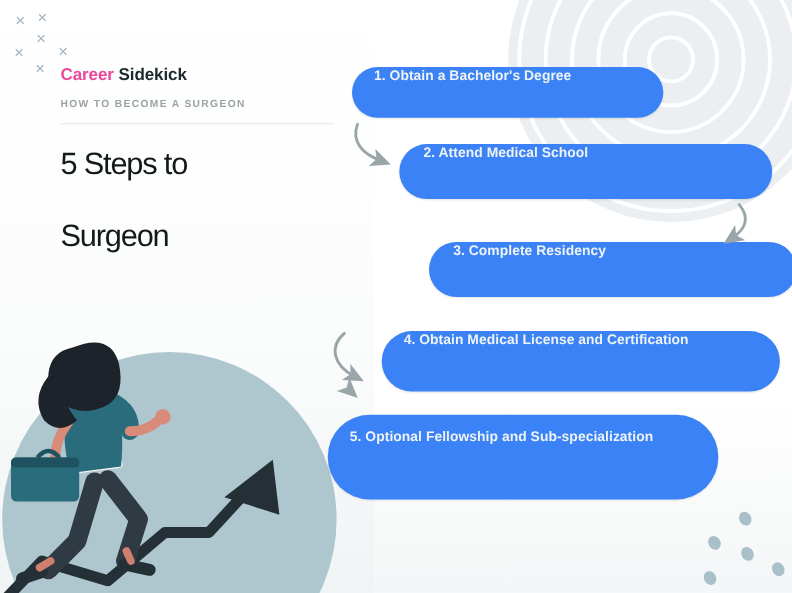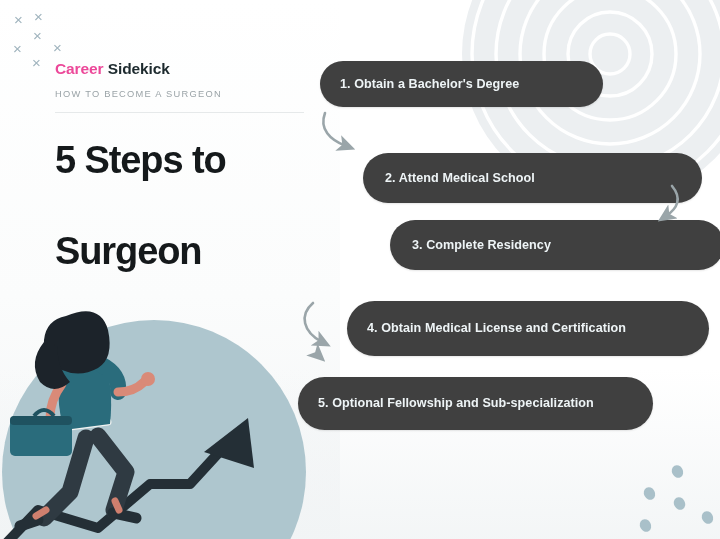--- a/index.html
+++ b/index.html
@@ -37,37 +37,37 @@
     position:absolute;width:11px;height:13px;border-radius:50%;
     background:#a9c0c9;transform:rotate(-28deg);
   }
 
   
   .left-panel{position:absolute;left:55px;top:60px;width:255px;}
   .brand{font-size:15.5px;font-weight:700;letter-spacing:-.1px;white-space:nowrap;}
   .brand .b1{color:#ec4899;}
   .brand .b2{color:#1d2a2e;margin-top:28px;}
   .subtitle{
-    margin-top:11px;font-size:9.3px;font-weight:400;color:#9aa3a7;
+    margin-top:11px;font-size:9.3px;font-weight:700;color:#9aa3a7;
     letter-spacing:1.25px;white-space:nowrap;
   }
   .divider{margin-top:13px;width:249px;height:1px;background:#e6e9ea;}
   .headline{
-    font-size:38px;line-height:1.19;font-weight:700;
+    font-size:28px;line-height:1.19;font-weight:400;
     color:#15191b;letter-spacing:-1.1px;
   }
 
   
   .illustration{position:absolute;left:-42px;top:296px;width:420px;height:290px;}
 
   
   .flow{position:absolute;left:0;top:0;width:720px;height:539px;}
   .step{
-    position:absolute;background:#404040;border-radius:999px;
-    display:flex;align-items:center;
+    position:absolute;background:#3b82f6;border-radius:999px;
+    display:flex;align-items:flex-start;
     box-shadow:0 1px 2px rgba(0,0,0,.10);
   }
   .step-label{
     color:#eef4f6;font-size:12.6px;font-weight:600;line-height:1.30;
     letter-spacing:.05px;
   }
   .step.two-line{border-radius:38px;}
   .step.two-line .step-label{line-height:1.34;}
 
   .footnote{
@@ -179,33 +179,33 @@
       <path d="M 86 46 Q 70 66 82 86 Q 96 100 112 86 Q 98 70 100 50 Z" fill="#1c232a"></path>
     </svg>
   </div>
 
   <div class="flow">
 
     <div class="step" style="left:320px;top:61px;width:243px;height:46px;padding:0 20px;">
       <span class="step-label">1. Obtain a Bachelor's Degree</span>
     </div>
 
-    <div class="step" style="left:363px;top:153px;width:295px;height:50px;padding:0 22px;">
+    <div class="step" style="left:363px;top:131px;width:295px;height:50px;padding:0 22px;">
       <span class="step-label">2. Attend Medical School</span>
     </div>
 
     <div class="step" style="left:390px;top:220px;width:290px;height:50px;padding:0 22px;">
       <span class="step-label">3. Complete Residency</span>
     </div>
 
     <div class="step two-line" style="left:347px;top:301px;width:322px;height:55px;padding:0 20px;">
       <span class="step-label">4. Obtain Medical License and Certification</span>
     </div>
 
-    <div class="step two-line" style="left:298px;top:377px;width:315px;height:53px;padding:0 20px;">
+    <div class="step two-line" style="left:298px;top:377px;width:315px;height:53px;padding:12px 20px;">
       <span class="step-label">5. Optional Fellowship and Sub-specialization</span>
     </div>
 
   </div>
 
   <div class="arrow-layer">
     <svg width="720" height="539" viewBox="0 0 720 539">
       <defs>
         <marker id="ah" markerWidth="7" markerHeight="7" refX="3.2" refY="3.2" orient="auto">
           <path d="M 0 0 L 7 3.2 L 0 6.4 L 1.7 3.2 Z" fill="#9aa5a9"></path>

